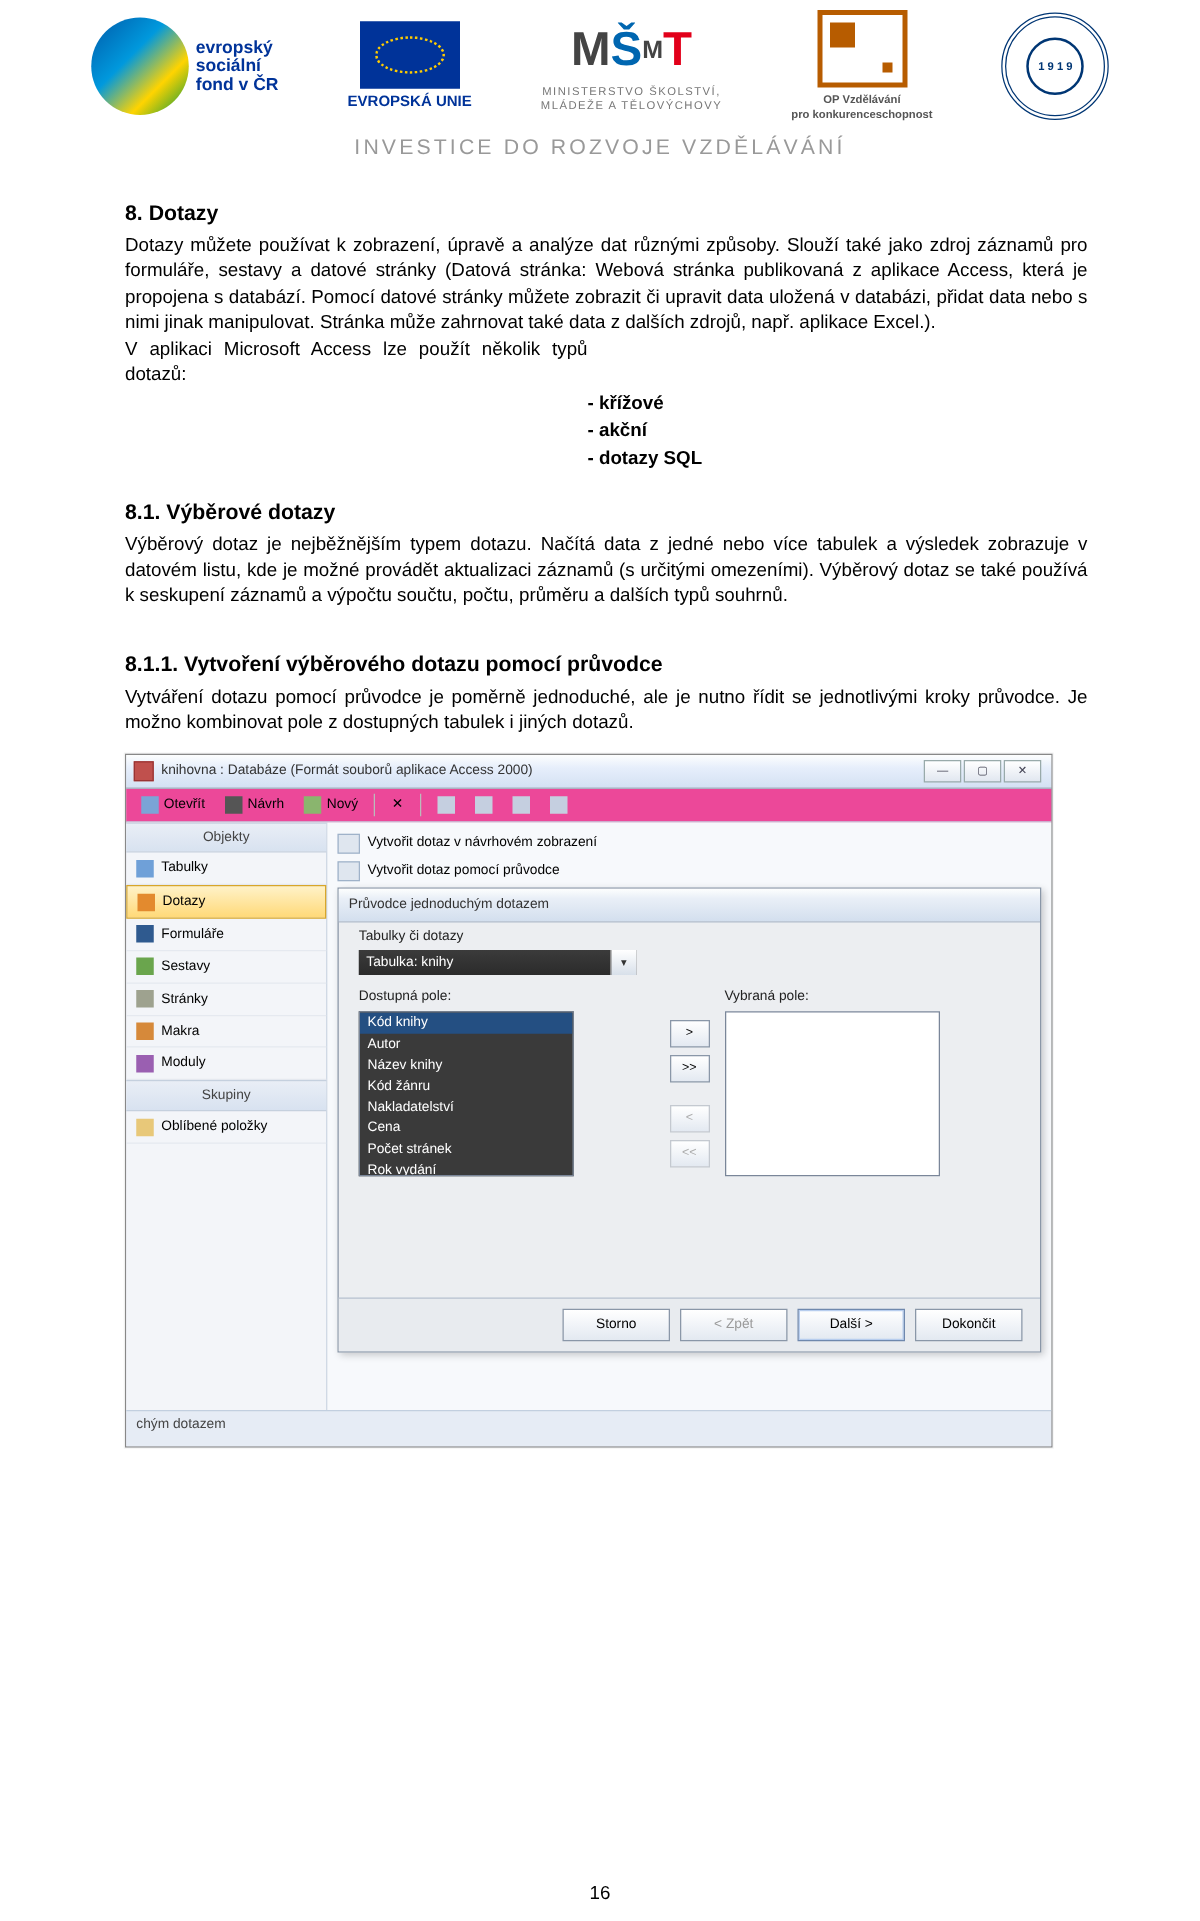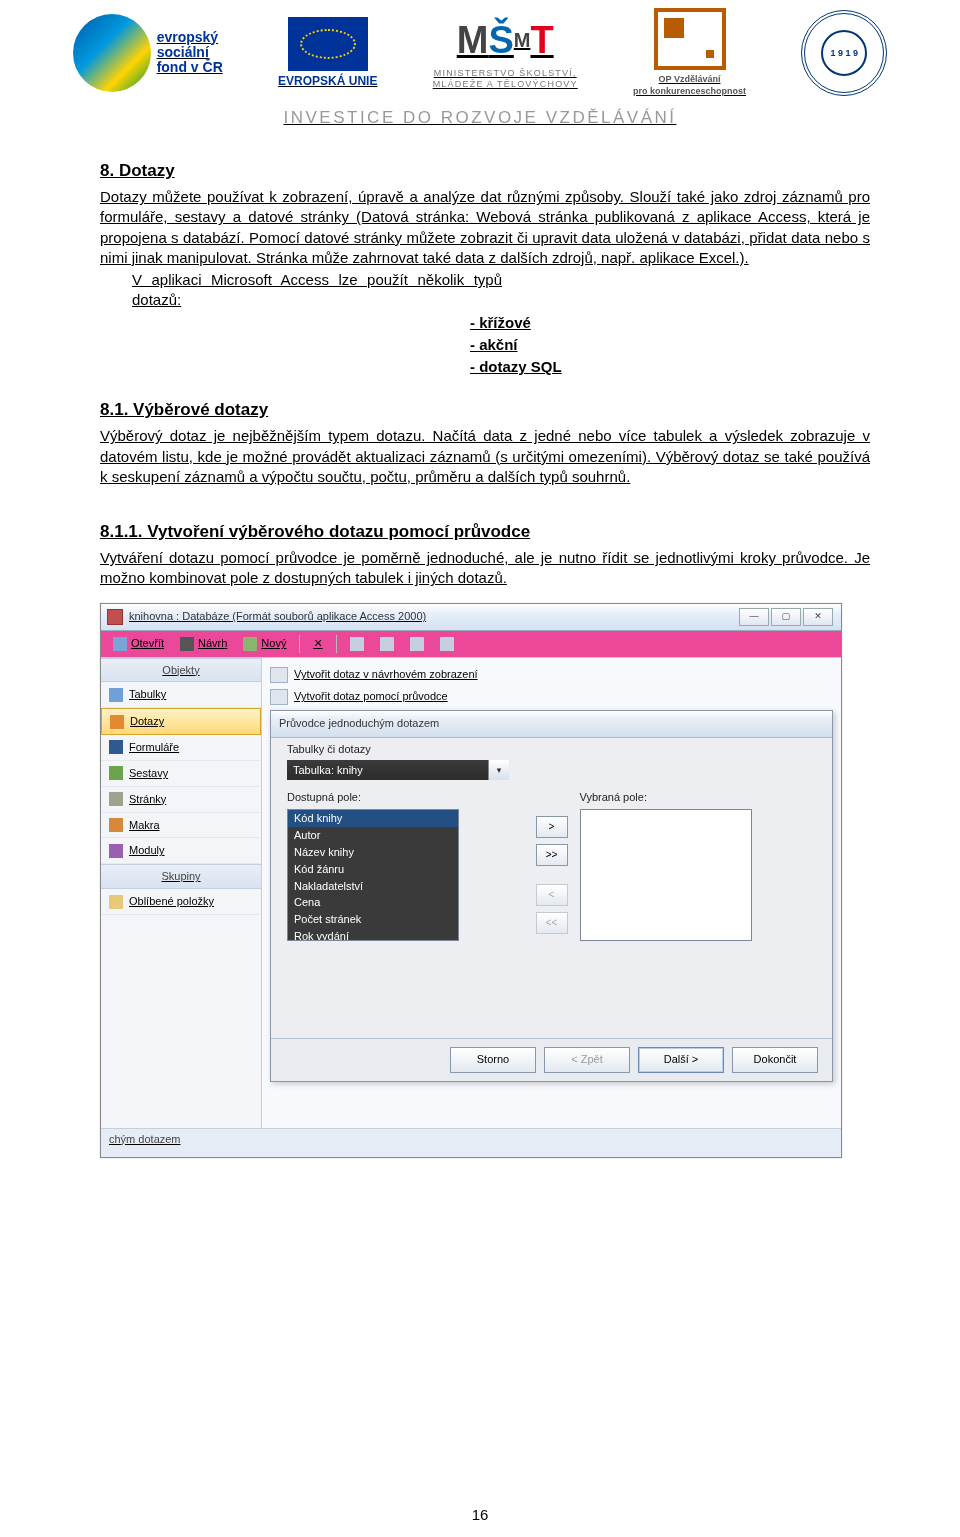--- a/index.html
+++ b/index.html
@@ -10,21 +10,20 @@
     font-size: 15px;
     line-height: 1.35;
   }
   .page {
     width: 960px;
     margin: 0 auto;
     min-height: 1537px;
     padding: 0 0 30px 0;
     box-sizing: border-box;
     position: relative;
-    text-decoration: underline;
   }
   .logo-bar {
     display: flex;
     align-items: center;
     justify-content: space-around;
     padding: 8px 50px 0 50px;
     gap: 10px;
   }
   .logo-block { display:flex; flex-direction:column; align-items:center; font-size:10px; color:#555; }
   .esf-logo { display:flex; align-items:center; gap:6px; }
@@ -52,21 +51,21 @@
     letter-spacing:2.5px;
     color:#999;
     font-size:17px;
     margin:10px 0 30px 0;
   }
   .content { padding: 0 90px 0 100px; }
   h2 { font-size:17px; font-weight:bold; margin:8px 0 4px 0;}
   h3 { font-size:17px; font-weight:bold; margin:22px 0 4px 0;}
   .body-text { text-align:justify; margin: 0 0 2px 0;}
   .query-line { display:flex; }
-  .ql-left{flex:0 0 370px;margin-left:32px;} .ql-right{flex:1;}
+  .ql-left{flex:0 0 370px;} .ql-right{flex:1;}
   .types-list { margin-left:370px; }
   .types-list div{margin-bottom:2px;}
   .bold{font-weight:bold;}
 
   
   .screenshot {
     width: 740px; margin: 14px 0 15px 0;
     font-family: "Segoe UI", Tahoma, sans-serif;
     font-size: 12px;
     border: 1px solid #888;

